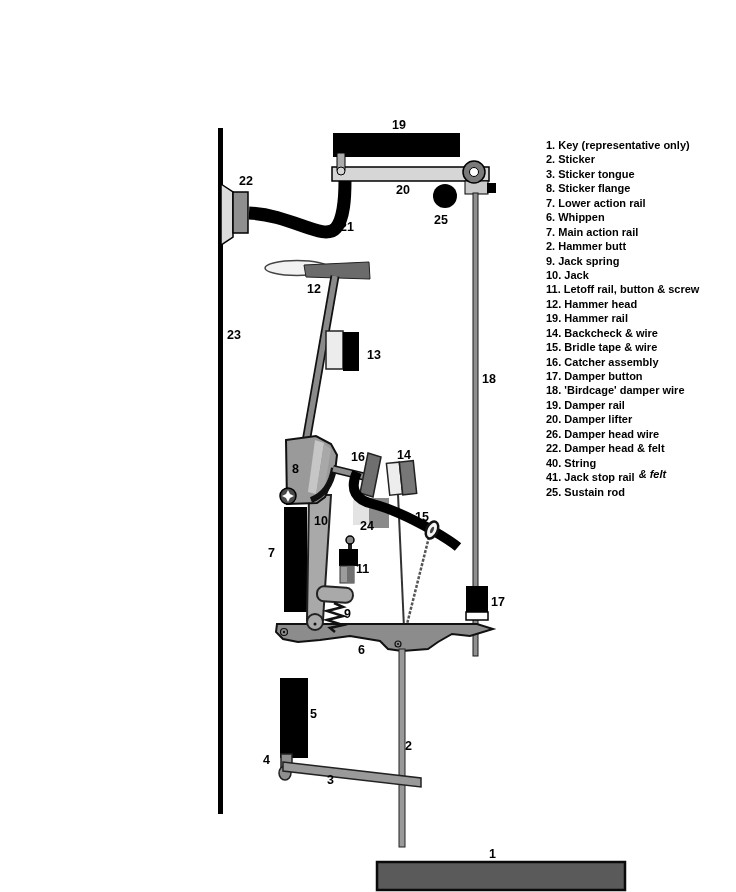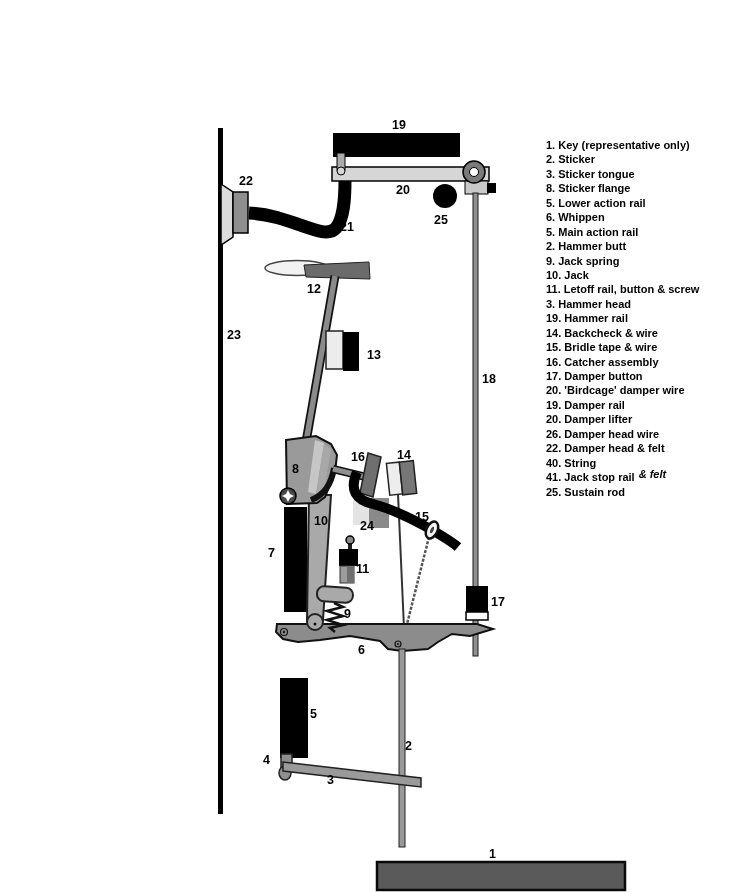--- a/index.html
+++ b/index.html
@@ -147,34 +147,34 @@
     <text class="callout" x="227" y="339">23</text>
     <text class="callout" x="360" y="530">24</text>
     <text class="callout" x="434" y="224">25</text>
   </svg>
 
   <div class="legend">
     <div class="legend-line">1. Key (representative only)</div>
     <div class="legend-line">2. Sticker</div>
     <div class="legend-line">3. Sticker tongue</div>
     <div class="legend-line">8. Sticker flange</div>
-    <div class="legend-line">5. Lower action rail</div>
+    <div class="legend-line">7. Lower action rail</div>
     <div class="legend-line">6. Whippen</div>
-    <div class="legend-line">5. Main action rail</div>
+    <div class="legend-line">7. Main action rail</div>
     <div class="legend-line">2. Hammer butt</div>
     <div class="legend-line">9. Jack spring</div>
     <div class="legend-line">10. Jack</div>
     <div class="legend-line">11. Letoff rail, button &amp; screw</div>
-    <div class="legend-line">3. Hammer head</div>
+    <div class="legend-line">12. Hammer head</div>
     <div class="legend-line">19. Hammer rail</div>
     <div class="legend-line">14. Backcheck &amp; wire</div>
     <div class="legend-line">15. Bridle tape &amp; wire</div>
     <div class="legend-line">16. Catcher assembly</div>
     <div class="legend-line">17. Damper button</div>
-    <div class="legend-line">20. 'Birdcage' damper wire</div>
+    <div class="legend-line">18. 'Birdcage' damper wire</div>
     <div class="legend-line">19. Damper rail</div>
     <div class="legend-line">20. Damper lifter</div>
     <div class="legend-line">26. Damper head wire</div>
     <div class="legend-line">22. Damper head &amp; felt</div>
     <div class="legend-line">40. String</div>
     <div class="legend-line"><span>41. Jack stop rail</span><span class="raised">&amp; felt</span></div>
     <div class="legend-line">25. Sustain rod</div>
   </div>
 
 </div>

